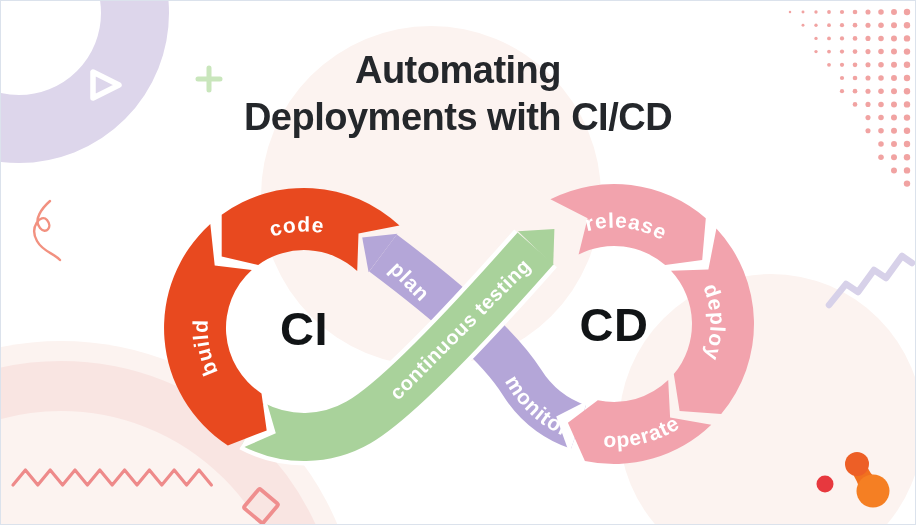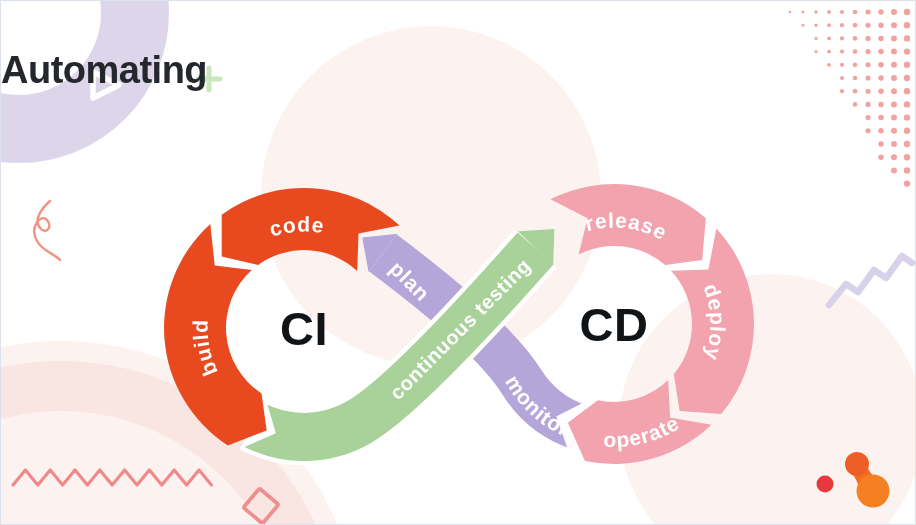--- a/index.html
+++ b/index.html
@@ -2,21 +2,21 @@
 <html><head>
 <meta charset="utf-8">
 <style>
   html,body{margin:0;padding:0;background:#eef0f4;}
   .stage{
     position:relative;width:916px;height:525px;box-sizing:border-box;
     background:#ffffff;border:1.5px solid #dbe2ec;overflow:hidden;
     font-family:"Liberation Sans","DejaVu Sans",sans-serif;
   }
   .title{
-    position:absolute;left:0;top:46px;width:100%;z-index:5;
+    position:absolute;left:0;top:46px;width:100%;text-align:center;z-index:5;
     color:#24272b;font-weight:800;font-size:38px;line-height:47px;letter-spacing:-.5px;
   }
   .title span{display:block;}
   svg.deco,svg.loop{position:absolute;left:0;top:0;}
   svg.loop{z-index:3;}
   svg.deco{z-index:1;}
   .seg-label{fill:#fff;font-weight:bold;font-size:21px;letter-spacing:.8px;}
   .band-label{fill:#fff;font-weight:bold;font-size:20px;letter-spacing:.6px;}
   .center-label{font-weight:bold;font-size:47px;letter-spacing:.5px;}
 </style>
@@ -115,20 +115,21 @@
       <rect x="-12.5" y="-12.5" width="25" height="25" rx="2" fill="none" stroke="#EF8E8E" stroke-width="3.8" transform="translate(260,505) rotate(40)"></rect>
       <path d="M828,304 L845,283 L857,291 L873,269 L885,277 L901,255 L911,262" fill="none" stroke="#D7D1E9" stroke-width="6.5" stroke-linejoin="round" stroke-linecap="round"></path>
       <path d="M848.3,467.6 Q856,478 861.7,496.1 L882.3,483.9 Q866,472 863.7,458.4 Z" fill="#F1701F"></path>
       <circle cx="856" cy="463" r="12" fill="#ED5F26"></circle>
       <circle cx="872" cy="490" r="16.5" fill="#F57F23"></circle>
       <circle cx="824" cy="483" r="8.5" fill="#E7383E"></circle>
     </svg>
 
   <div class="title">
     <span>Automating</span>
+    <span>Deployments with CI/CD</span>
   </div>
 
   <svg class="loop" id="loop" width="916" height="525" viewBox="0 0 916 525">
     <defs id="textpaths">
         <path id="tp-code" d="M 224.0 271.6 A 96.5 96.5 0 0 1 373.6 261.2" fill="none"></path>
         <path id="tp-build" d="M 251.9 408.8 A 96.5 96.5 0 0 1 224.9 270.3" fill="none"></path>
         <path id="tp-release" d="M 553.6 247.0 A 96.5 96.5 0 0 1 689.0 263.6" fill="none"></path>
         <path id="tp-deploy" d="M 680.0 253.6 A 96.5 96.5 0 0 1 682.4 390.0" fill="none"></path>
         <path id="tp-operate" d="M 563.0 435.4 A 123 123 0 0 0 709.9 398.7" fill="none"></path>
         <path id="tp-monitor" d="M 494.8 356.9 A 123 123 0 0 0 587.4 443.3" fill="none"></path>

